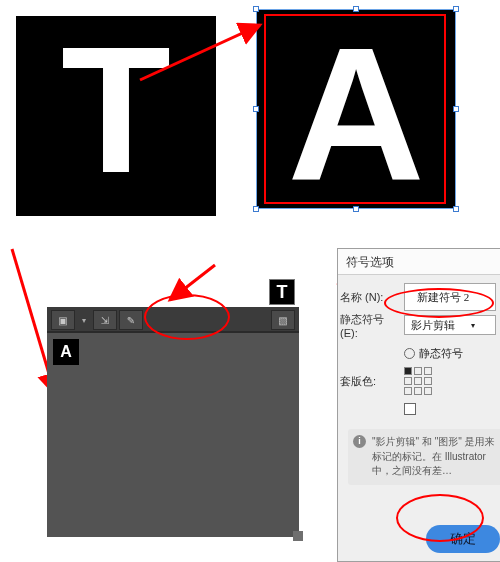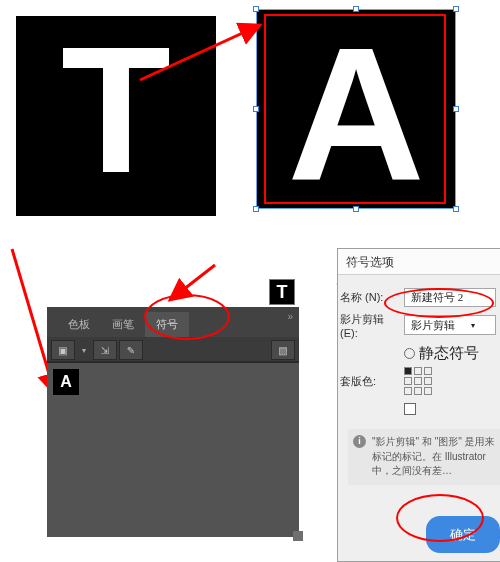--- a/index.html
+++ b/index.html
@@ -34,31 +34,31 @@
   .symbol-a-item { left: 6px; top: 6px; font-size: 16px; }
   .panel-divider { position:absolute; left:0; right:0; top:-2px; height:2px; background:#2a2a2a; }
   .resize-handle { position:absolute; right:-4px; bottom:-4px; width:10px; height:10px; background:#6f6f6f; }
 
   
   .dialog { position: absolute; left: 328px; top: 248px; width: 172px; height: 314px; background: #efefef; font-size: 12px; color: #222; border: 1px solid #9f9f9f; margin-left: 9px; }
   .dialog-title { height: 26px; background: #fbfbfb; border-bottom: 1px solid #cfcfcf; padding: 5px 8px; font-size: 12px; color: #333; }
   .dlg-body { padding: 10px 0 0 2px; position: relative; }
   .row { display: flex; align-items: center; height: 24px; margin-bottom: 4px; }
   .row .lbl { width: 64px; font-size: 11px; color: #333; padding-right: 6px; }
-  .input-chip { height: 19px; border: 1px solid #a6a6a6; background: #fff; font-size: 11px; padding: 0 6px; display: flex; align-items: center; font-family: Liberation Serif, serif; }
+  .input-chip { height: 28px; border: 1px solid #a6a6a6; background: #fff; font-size: 11px; padding: 0 12px; display: flex; align-items: center; font-family: Liberation Serif, serif; }
   .dropdown-chip { height: 20px; border:1px solid #a6a6a6; background:#fff; font-size:11px; padding:0 20px 0 6px; display:flex; align-items:center; gap:4px; }
   .radio { width: 11px; height: 11px; border: 1px solid #666; border-radius: 50%; display: inline-flex; align-items: center; justify-content: center; margin-right: 4px; }
   .radio.sel::after { content: ""; width: 5px; height: 5px; border-radius: 50%; background: #333; }
   .reg-grid { display: grid; grid-template-columns: repeat(3, 8px); grid-template-rows: repeat(3, 8px); gap: 2px; }
   .reg-cell { width: 8px; height: 8px; border: 1px solid #888; }
   .reg-cell.sel { background: #222; }
   .checkbox { width: 12px; height: 12px; border: 1px solid #666; display:inline-block; margin-right:5px; background:#fff; }
   .info-box { margin: 8px 6px 0 8px; background: #e7e7e7; border-radius: 3px; padding: 6px 6px 6px 24px; font-size: 10px; color: #555; position: relative; line-height: 1.45; }
   .info-icon { position:absolute; left:5px; top:6px; width:13px; height:13px; border-radius:50%; background:#888; color:#fff; font-size:9px; display:flex; align-items:center; justify-content:center; font-weight:bold; }
-  .ok-btn { position:absolute; right:8px; bottom:8px; width: 74px; height: 37px; border: none; border-radius: 14px; background: #3d88e0; color: #ffffff; font-size: 13px; display:flex; align-items:center; justify-content:center; }
+  .ok-btn { position:absolute; right:8px; bottom:8px; width: 74px; height: 28px; border: none; border-radius: 14px; background: #3d88e0; color: #0f172a; font-size: 13px; display:flex; align-items:center; justify-content:center; }
 
   
   .red-ellipse { position: absolute; border: 2.5px solid #f00; border-radius: 50%; background: none; }
   .ell-tabs { left: 144px; top: 294px; width: 86px; height: 46px; }
   .ell-name { left: 384px; top: 288px; width: 110px; height: 30px; }
   .ell-ok { left: 396px; top: 494px; width: 88px; height: 48px; }
 </style>
 </head>
 <body>
 
@@ -115,26 +115,20 @@
 <svg class="arrow" style="left:418px; top:412px; width:40px; height:90px;">
   <defs>
       <marker id="ah5" markerWidth="10" markerHeight="10" refX="7" refY="4" orient="auto">
         <path d="M0,0 L8,4 L0,8 Z" fill="#f00"></path>
       </marker>
     </defs>
   <path d="M10,5 L22,78" stroke="#f00" stroke-width="3" fill="none" marker-end="url(#ah5)"></path>
 </svg>
 
 <div class="panel">
-  <div class="panel-tabs">
-    <div class="tab">色板</div>
-    <div class="tab">画笔</div>
-    <div class="tab active">符号</div>
-    <div class="ctl">»</div>
-  </div>
   <div class="panel-toolbar">
     <div class="pt-btn">▣</div>
     <div class="pt-drop">▾</div>
     <div class="pt-btn">⇲</div>
     <div class="pt-btn">✎</div>
     <div style="flex:1"></div>
     <div class="pt-btn">▧</div>
     <div class="symbol-item symbol-t-item">
         <span>T</span>
       </div>
@@ -151,30 +145,30 @@
 <div class="dialog">
   <div class="dialog-title">符号选项</div>
   <div class="dlg-body">
     <div class="row">
       <div class="lbl">名称 (N):</div>
       <div class="input-chip" style="width:92px;">
           <span>新建符号 2</span>
         </div>
     </div>
     <div class="row">
-      <div class="lbl">影片剪辑 (E):</div>
+      <div class="lbl">静态符号 (E):</div>
       <div class="dropdown-chip" style="width:92px;">
         <span>影片剪辑</span>
         <span style="font-size:8px; margin-left:auto;">▾</span>
       </div>
     </div>
     <div class="row">
       <div class="lbl"></div>
       <span class="radio"></span>
-      <span style="font-size:15px;font-family:Liberation Mono, monospace;">静态符号</span>
+      <span style="font-size:11px;font-family:Liberation Mono, monospace;">静态符号</span>
     </div>
     <div class="row">
       <div class="lbl">套版色:</div>
       <div class="reg-grid">
         <div class="reg-cell sel"></div>
         <div class="reg-cell"></div>
         <div class="reg-cell"></div>
         <div class="reg-cell"></div>
         <div class="reg-cell"></div>
         <div class="reg-cell"></div>

